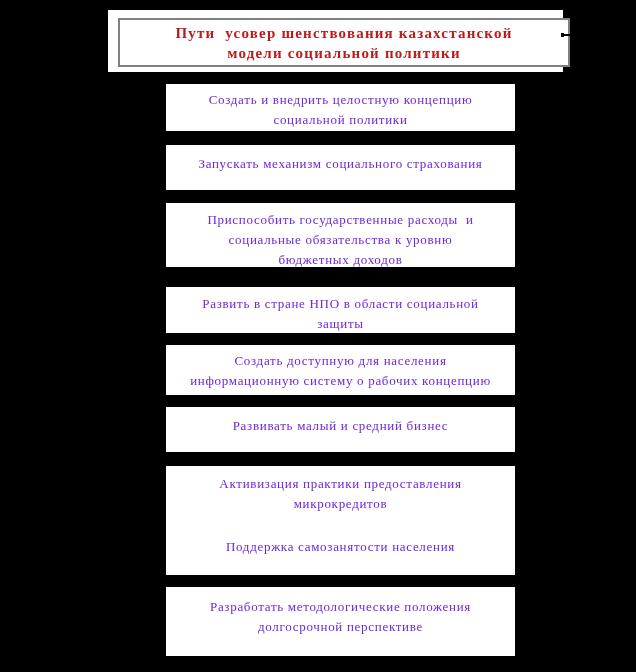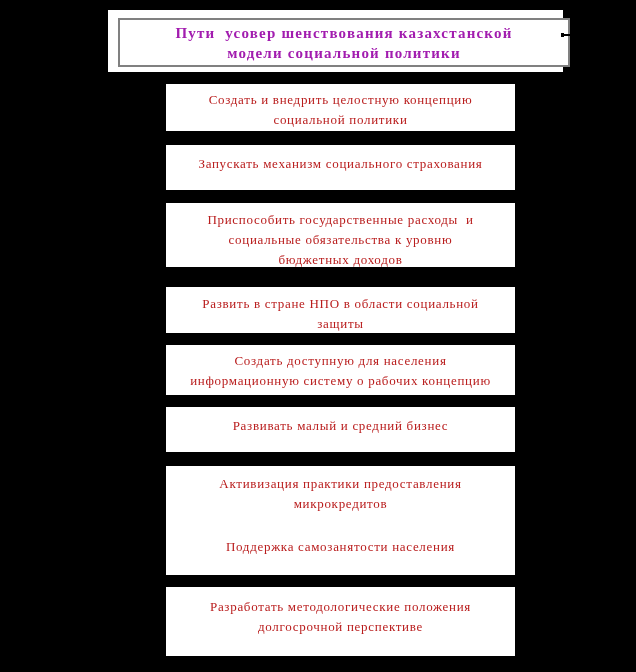--- a/index.html
+++ b/index.html
@@ -7,34 +7,34 @@
     position:relative; width:636px; height:672px; background:#000000;
     font-family:"Liberation Serif", serif; overflow:hidden;
   }
   .title-shadow {
     position:absolute; left:108px; top:10px; width:455px; height:62px;
     background:#ffffff;
   }
   .title-box {
     position:absolute; left:118px; top:18px; width:452px; height:49px;
     box-sizing:border-box; background:#ffffff; border:2px solid #808080;
-    color:#a21caf; font-weight:bold; font-size:15px; letter-spacing:1.2px;
+    color:#b91c1c; font-weight:bold; font-size:15px; letter-spacing:1.2px;
     line-height:20px; text-align:center; padding-top:3px; overflow:hidden;
   }
   .connector-tick {
     position:absolute; left:561px; top:34px; width:10px; height:2px;
     background:#000000;
   }
   .connector-tick-blob {
     position:absolute; left:561px; top:33px; width:3px; height:4px;
     background:#000000;
   }
   .fbox {
     position:absolute; left:166px; width:349px; box-sizing:border-box;
-    background:#ffffff; color:#b91c1c; font-size:13px; letter-spacing:0.7px;
+    background:#ffffff; color:#6d28d9; font-size:13px; letter-spacing:0.7px;
     line-height:20px; text-align:center; overflow:hidden;
   }
   .line { white-space:pre-wrap; }
 </style>
 </head>
 <body>
 
 <div class="canvas">
 
   <div class="title-shadow"></div>

